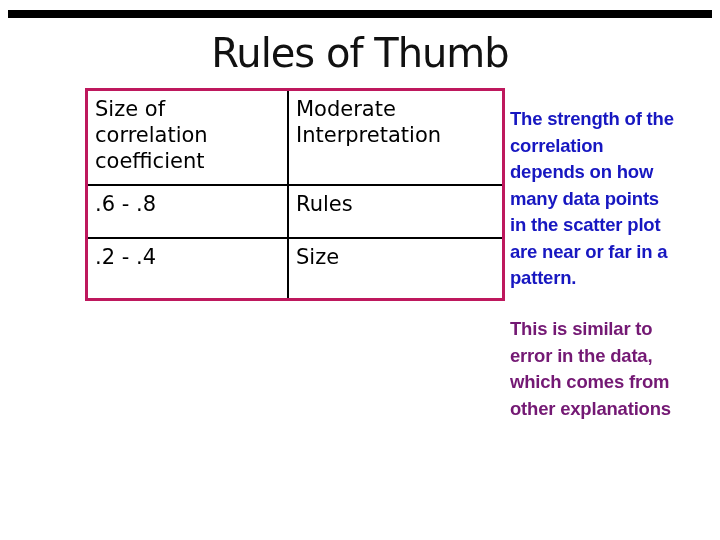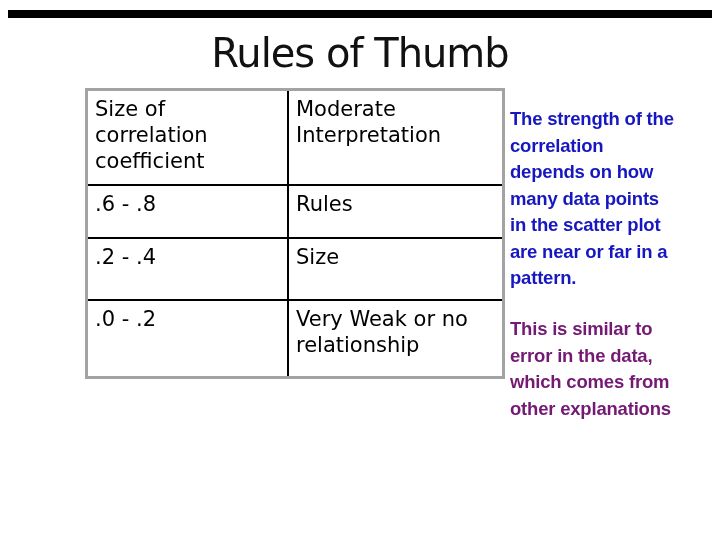--- a/index.html
+++ b/index.html
@@ -50,21 +50,21 @@
     border: 2px solid #000000;
     vertical-align: top;
     padding: 5px 6px 0 7px;
     font-size: 21px;
     line-height: 26px;
     color: #000000;
     white-space: pre-line;
     font-family: "DejaVu Sans", "Liberation Sans", sans-serif;
     overflow: hidden;
   }
-  #rule-table { border: 3px solid #a3a3a3; padding-left: 15px; }
+  #rule-table { border: 3px solid #be185d; padding-left: 15px; }
   .col-range { width: 186px; }
   .col-interp { width: 200px; }
   tr.row-header { height: 95px; }
   tr.row-0 { height: 57px; }
   tr.row-1 { height: 53px; }
   tr.row-2 { height: 57px; }
   tr.row-3 { height: 62px; }
   tr.row-4 { height: 78px; }
 
   .note {
@@ -100,25 +100,20 @@
 Interpretation</td>
       </tr>
       <tr class="row-1">
         <td>.6 - .8</td>
         <td>Rules</td>
       </tr>
       <tr class="row-3">
         <td>.2 - .4</td>
         <td>Size</td>
       </tr>
-      <tr class="row-4">
-        <td>.0 - .2</td>
-        <td>Very Weak or no
-relationship</td>
-      </tr>
     </tbody>
   </table>
 
   <div id="note-strength" class="note" style="color: rgb(23, 23, 193);">The strength of the
 correlation
 depends on how
 many data points
 in the scatter plot
 are near or far in a
 pattern.</div>

